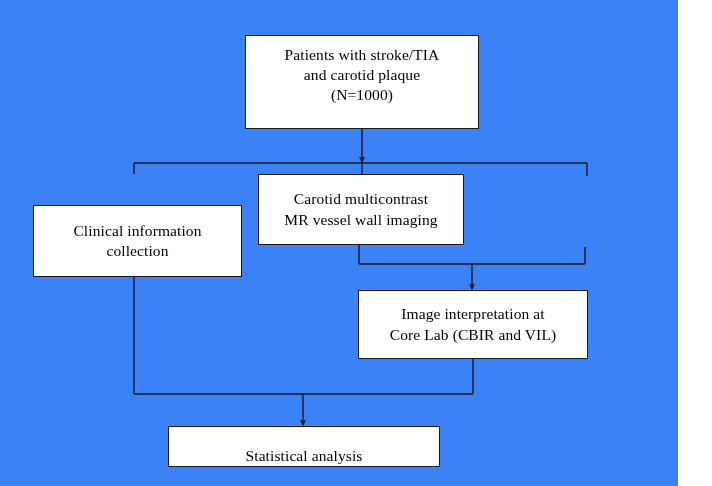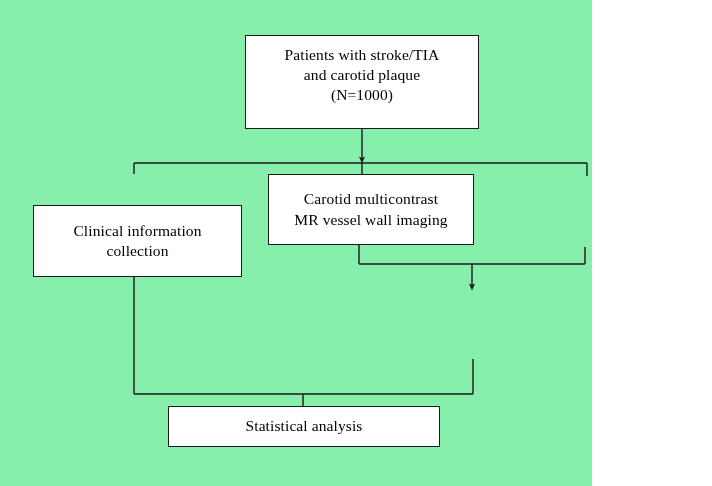--- a/index.html
+++ b/index.html
@@ -3,23 +3,23 @@
 <meta charset="utf-8">
 <title>Study Flowchart</title>
 <style>
   html, body {
     margin: 0;
     padding: 0;
     background: #ffffff;
   }
   #canvas {
     position: relative;
-    width: 592px;
+    width: 678px;
     height: 486px;
-    background: #86efac;
+    background: #3b82f6;
     overflow: hidden;
     font-family: "Liberation Serif", "DejaVu Serif", serif;
   }
   #connectors {
     position: absolute;
     left: 0;
     top: 0;
     width: 712px;
     height: 486px;
     pointer-events: none;
@@ -41,24 +41,24 @@
   }
   .node .node-text {
     display: block;
     padding: 0 6px;
     white-space: pre-line;
   }
 
   
   #node-cohort        { left: 245px; top: 35px;  width: 234px; height: 94px; }
   #node-clinical      { left: 33px;  top: 174px; width: 209px; height: 72px; margin-top: 31px; }
-  #node-carotid       { left: 268px; top: 174px; width: 206px; height: 71px; }
+  #node-carotid       { left: 258px; top: 174px; width: 206px; height: 71px; }
   #node-brain         { left: 484px; top: 176px; width: 204px; height: 71px; }
   #node-interpret     { left: 358px; top: 290px; width: 230px; height: 69px; }
-  #node-stats         { left: 168px; top: 406px; width: 272px; height: 41px; }
+  #node-stats         { left: 168px; top: 426px; width: 272px; height: 41px; align-items: flex-end; }
 
   
   #node-cohort .node-text { transform: translateY(-7px); }
 </style>
 </head>
 <body>
 
 <div id="canvas">
 
   <svg id="connectors" viewBox="0 0 712 486" width="712" height="486" xmlns="http://www.w3.org/2000/svg">
@@ -101,18 +101,22 @@
     <span class="node-text">Clinical information
 collection</span>
   </div>
 
   <div class="node" id="node-carotid">
     <span class="node-text">Carotid multicontrast
 MR vessel wall imaging</span>
   </div>
 
 
+  <div class="node" id="node-interpret">
+    <span class="node-text">Image interpretation at
+Core Lab (CBIR and VIL)</span>
+  </div>
 
   <div class="node" id="node-stats">
     <span class="node-text">Statistical analysis</span>
   </div>
 
 </div>
 
 </body></html>

